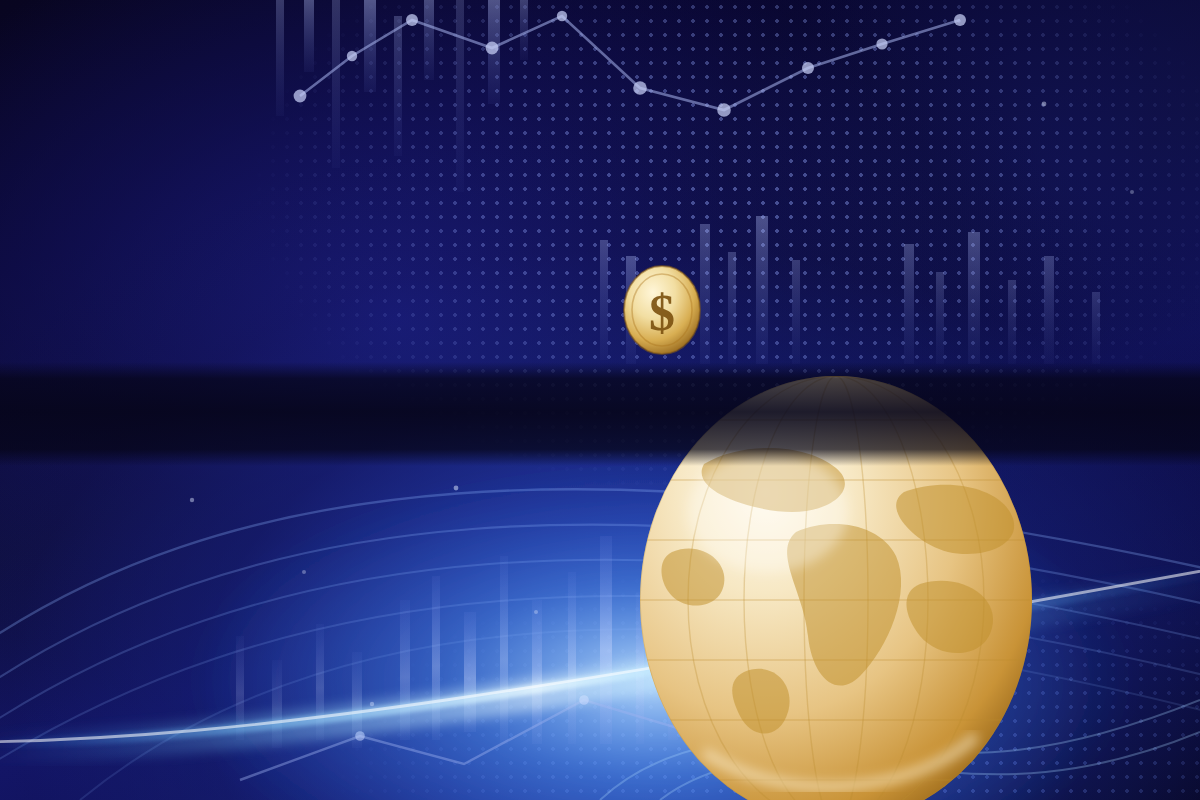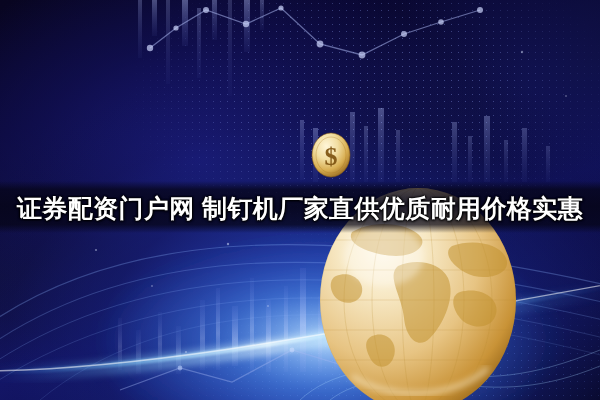--- a/index.html
+++ b/index.html
@@ -295,15 +295,14 @@
       <circle cx="228" cy="244" r="1.2" fill-opacity="0.50"></circle>
       <circle cx="268" cy="306" r="1.0" fill-opacity="0.35"></circle>
       <circle cx="186" cy="352" r="1.1" fill-opacity="0.40"></circle>
       <circle cx="522" cy="52" r="1.2" fill-opacity="0.45"></circle>
       <circle cx="566" cy="96" r="1.0" fill-opacity="0.32"></circle>
     </g>
   </svg>
 
   <div class="headline-band"></div>
 
-  <div class="headline">证券配资门户网 制钉机厂家直供优质耐用价格实惠</div>
 
 </div>
 
 </body></html>

